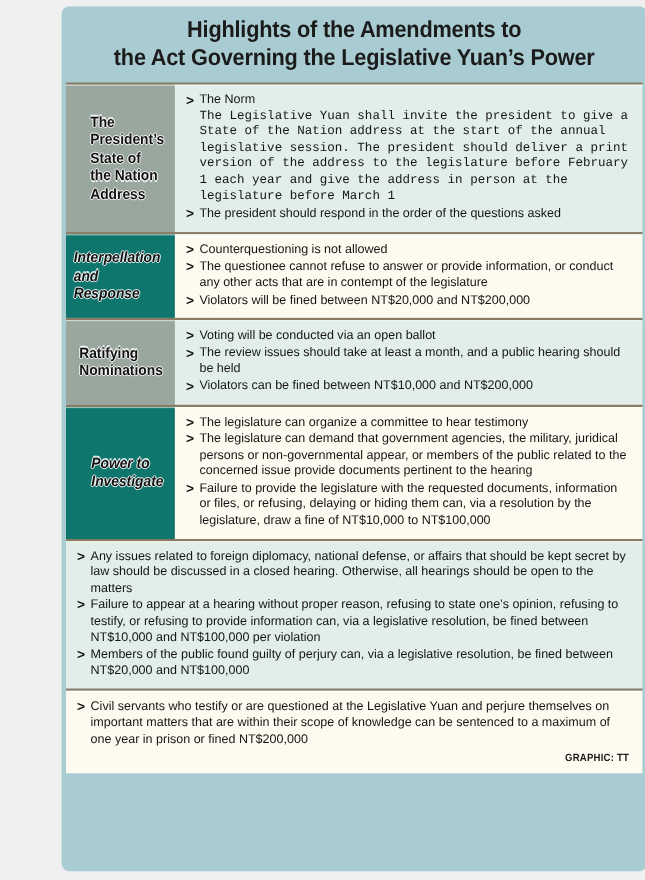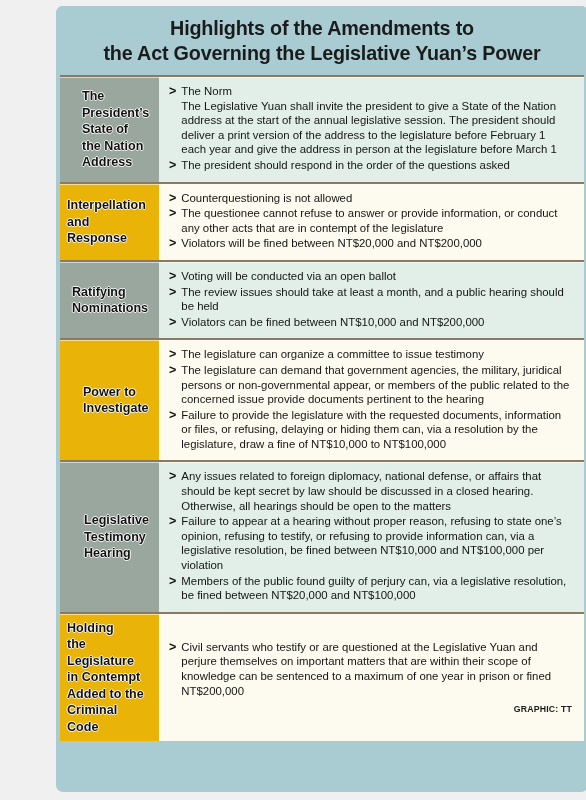--- a/index.html
+++ b/index.html
@@ -71,21 +71,21 @@
   .label-cell {
     flex: 0 0 99px;
     width: 99px;
     display: flex;
     align-items: center;
     justify-content: flex-end;
     padding: 6px 5px 6px 7px;
     box-sizing: border-box;
   }
   .label-cell.gray  { background: #9aa79f; }
-  .label-cell.blue  { background: #eab308; }
+  .label-cell.blue  { background: #0f766e; font-style: italic; }
 
   .label-text {
     font-family: "Liberation Sans Narrow", "Liberation Sans", sans-serif;
     font-weight: bold;
     font-size: 13.5px;
     line-height: 16.5px;
     color: #111111;
     transform: scaleX(0.93);
     transform-origin: left center;
     text-shadow:
@@ -122,20 +122,21 @@
     color: #111111;
     margin-right: 5px;
     font-family: "Liberation Sans", sans-serif;
   }
   .bullet-text {
     flex: 1 1 auto;
     text-align: left;
   }
   .sub-text {
     display: block;
+    font-family: Liberation Mono, monospace;
   }
 
   .credit {
     text-align: right;
     font-family: "Liberation Sans Narrow", "Liberation Sans", sans-serif;
     font-weight: bold;
     font-size: 9.5px;
     letter-spacing: 0.2px;
     color: #1a1a1a;
     margin-top: 4px;
@@ -222,65 +223,49 @@
       <div class="row">
         <div class="label-cell blue">
           <div class="label-text">
             <div>Power to</div>
             <div>Investigate</div>
           </div>
         </div>
         <div class="content-cell ivory">
           <div class="bullet-item">
             <span class="bullet-mark">&gt;</span>
-            <span class="bullet-text"><span>The legislature can organize a committee to issue testimony</span></span>
+            <span class="bullet-text"><span>The legislature can organize a committee to hear testimony</span></span>
           </div>
           <div class="bullet-item">
             <span class="bullet-mark">&gt;</span>
             <span class="bullet-text"><span>The legislature can demand that government agencies, the military, juridical persons or non-governmental appear, or members of the public related to the concerned issue provide documents pertinent to the hearing</span></span>
           </div>
           <div class="bullet-item">
             <span class="bullet-mark">&gt;</span>
             <span class="bullet-text"><span>Failure to provide the legislature with the requested documents, information or files, or refusing, delaying or hiding them can, via a resolution by the legislature, draw a fine of NT$10,000 to NT$100,000</span></span>
           </div>
         </div>
       </div>
       <div class="row">
-        <div class="label-cell gray">
-          <div class="label-text">
-            <div>Legislative</div>
-            <div>Testimony</div>
-            <div>Hearing</div>
-          </div>
-        </div>
         <div class="content-cell mint">
           <div class="bullet-item">
             <span class="bullet-mark">&gt;</span>
             <span class="bullet-text"><span>Any issues related to foreign diplomacy, national defense, or affairs that should be kept secret by law should be discussed in a closed hearing. Otherwise, all hearings should be open to the matters</span></span>
           </div>
           <div class="bullet-item">
             <span class="bullet-mark">&gt;</span>
             <span class="bullet-text"><span>Failure to appear at a hearing without proper reason, refusing to state one’s opinion, refusing to testify, or refusing to provide information can, via a legislative resolution, be fined between NT$10,000 and NT$100,000 per violation</span></span>
           </div>
           <div class="bullet-item">
             <span class="bullet-mark">&gt;</span>
             <span class="bullet-text"><span>Members of the public found guilty of perjury can, via a legislative resolution, be fined between NT$20,000 and NT$100,000</span></span>
           </div>
         </div>
       </div>
       <div class="row">
-        <div class="label-cell blue">
-          <div class="label-text">
-            <div>Holding</div>
-            <div>the Legislature</div>
-            <div>in Contempt</div>
-            <div>Added to the</div>
-            <div>Criminal Code</div>
-          </div>
-        </div>
         <div class="content-cell ivory">
           <div class="bullet-item">
             <span class="bullet-mark">&gt;</span>
             <span class="bullet-text"><span>Civil servants who testify or are questioned at the Legislative Yuan and perjure themselves on important matters that are within their scope of knowledge can be sentenced to a maximum of one year in prison or fined NT$200,000</span></span>
           </div>
           <div class="credit">GRAPHIC: TT</div>
         </div>
       </div>
     </div>
 

